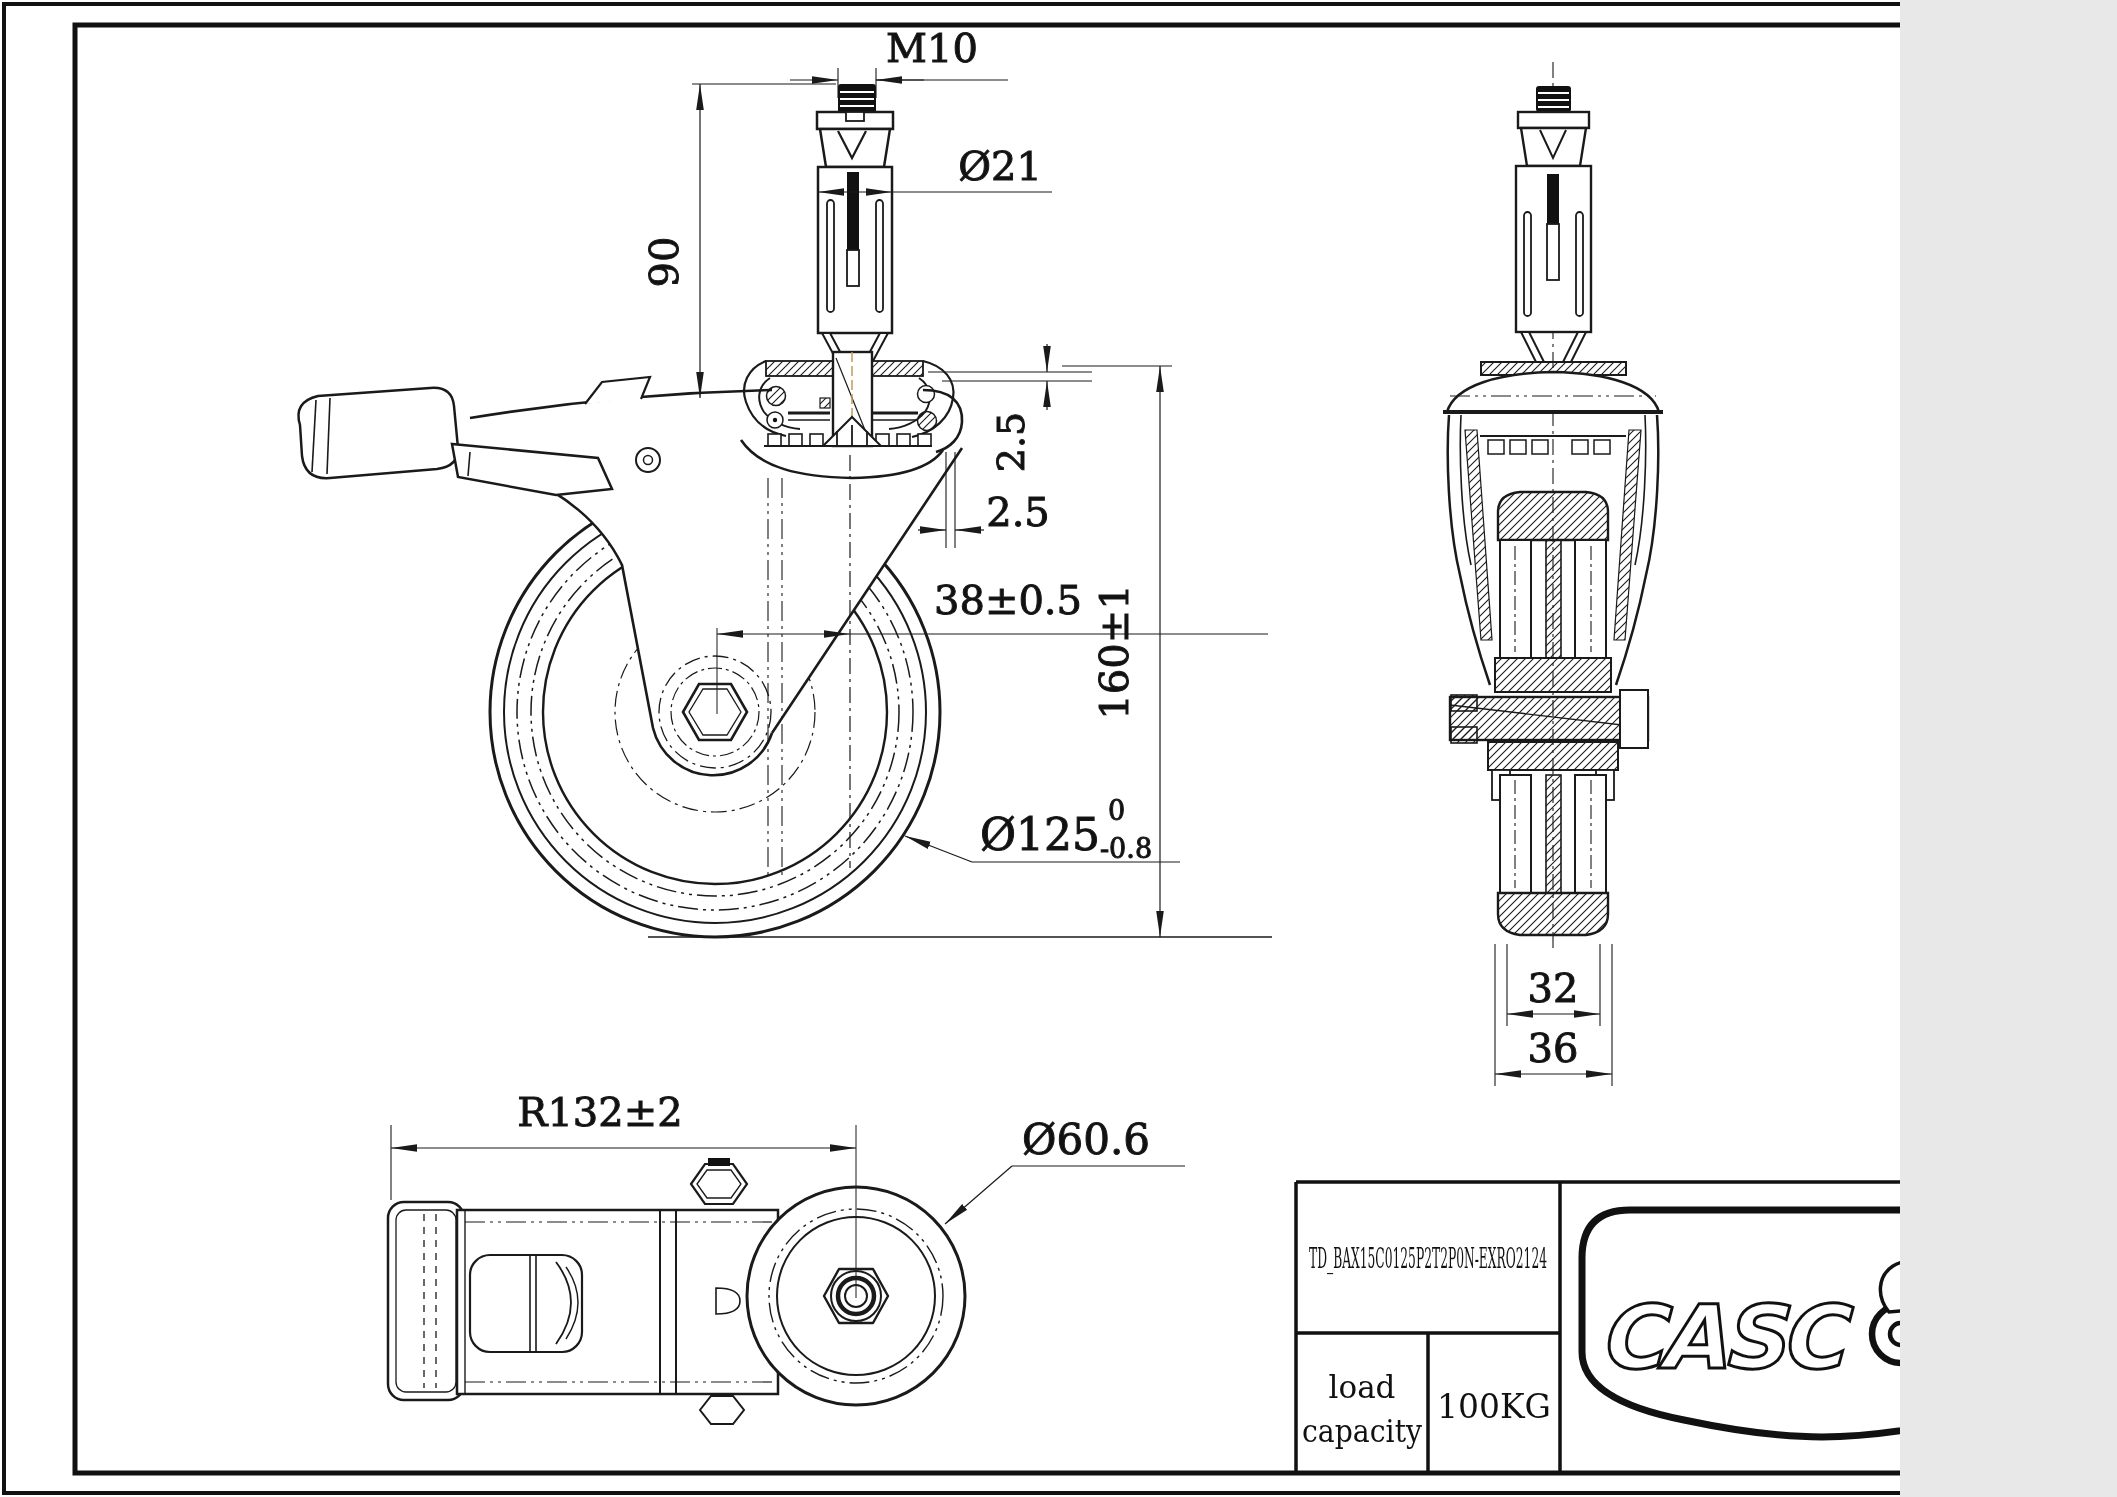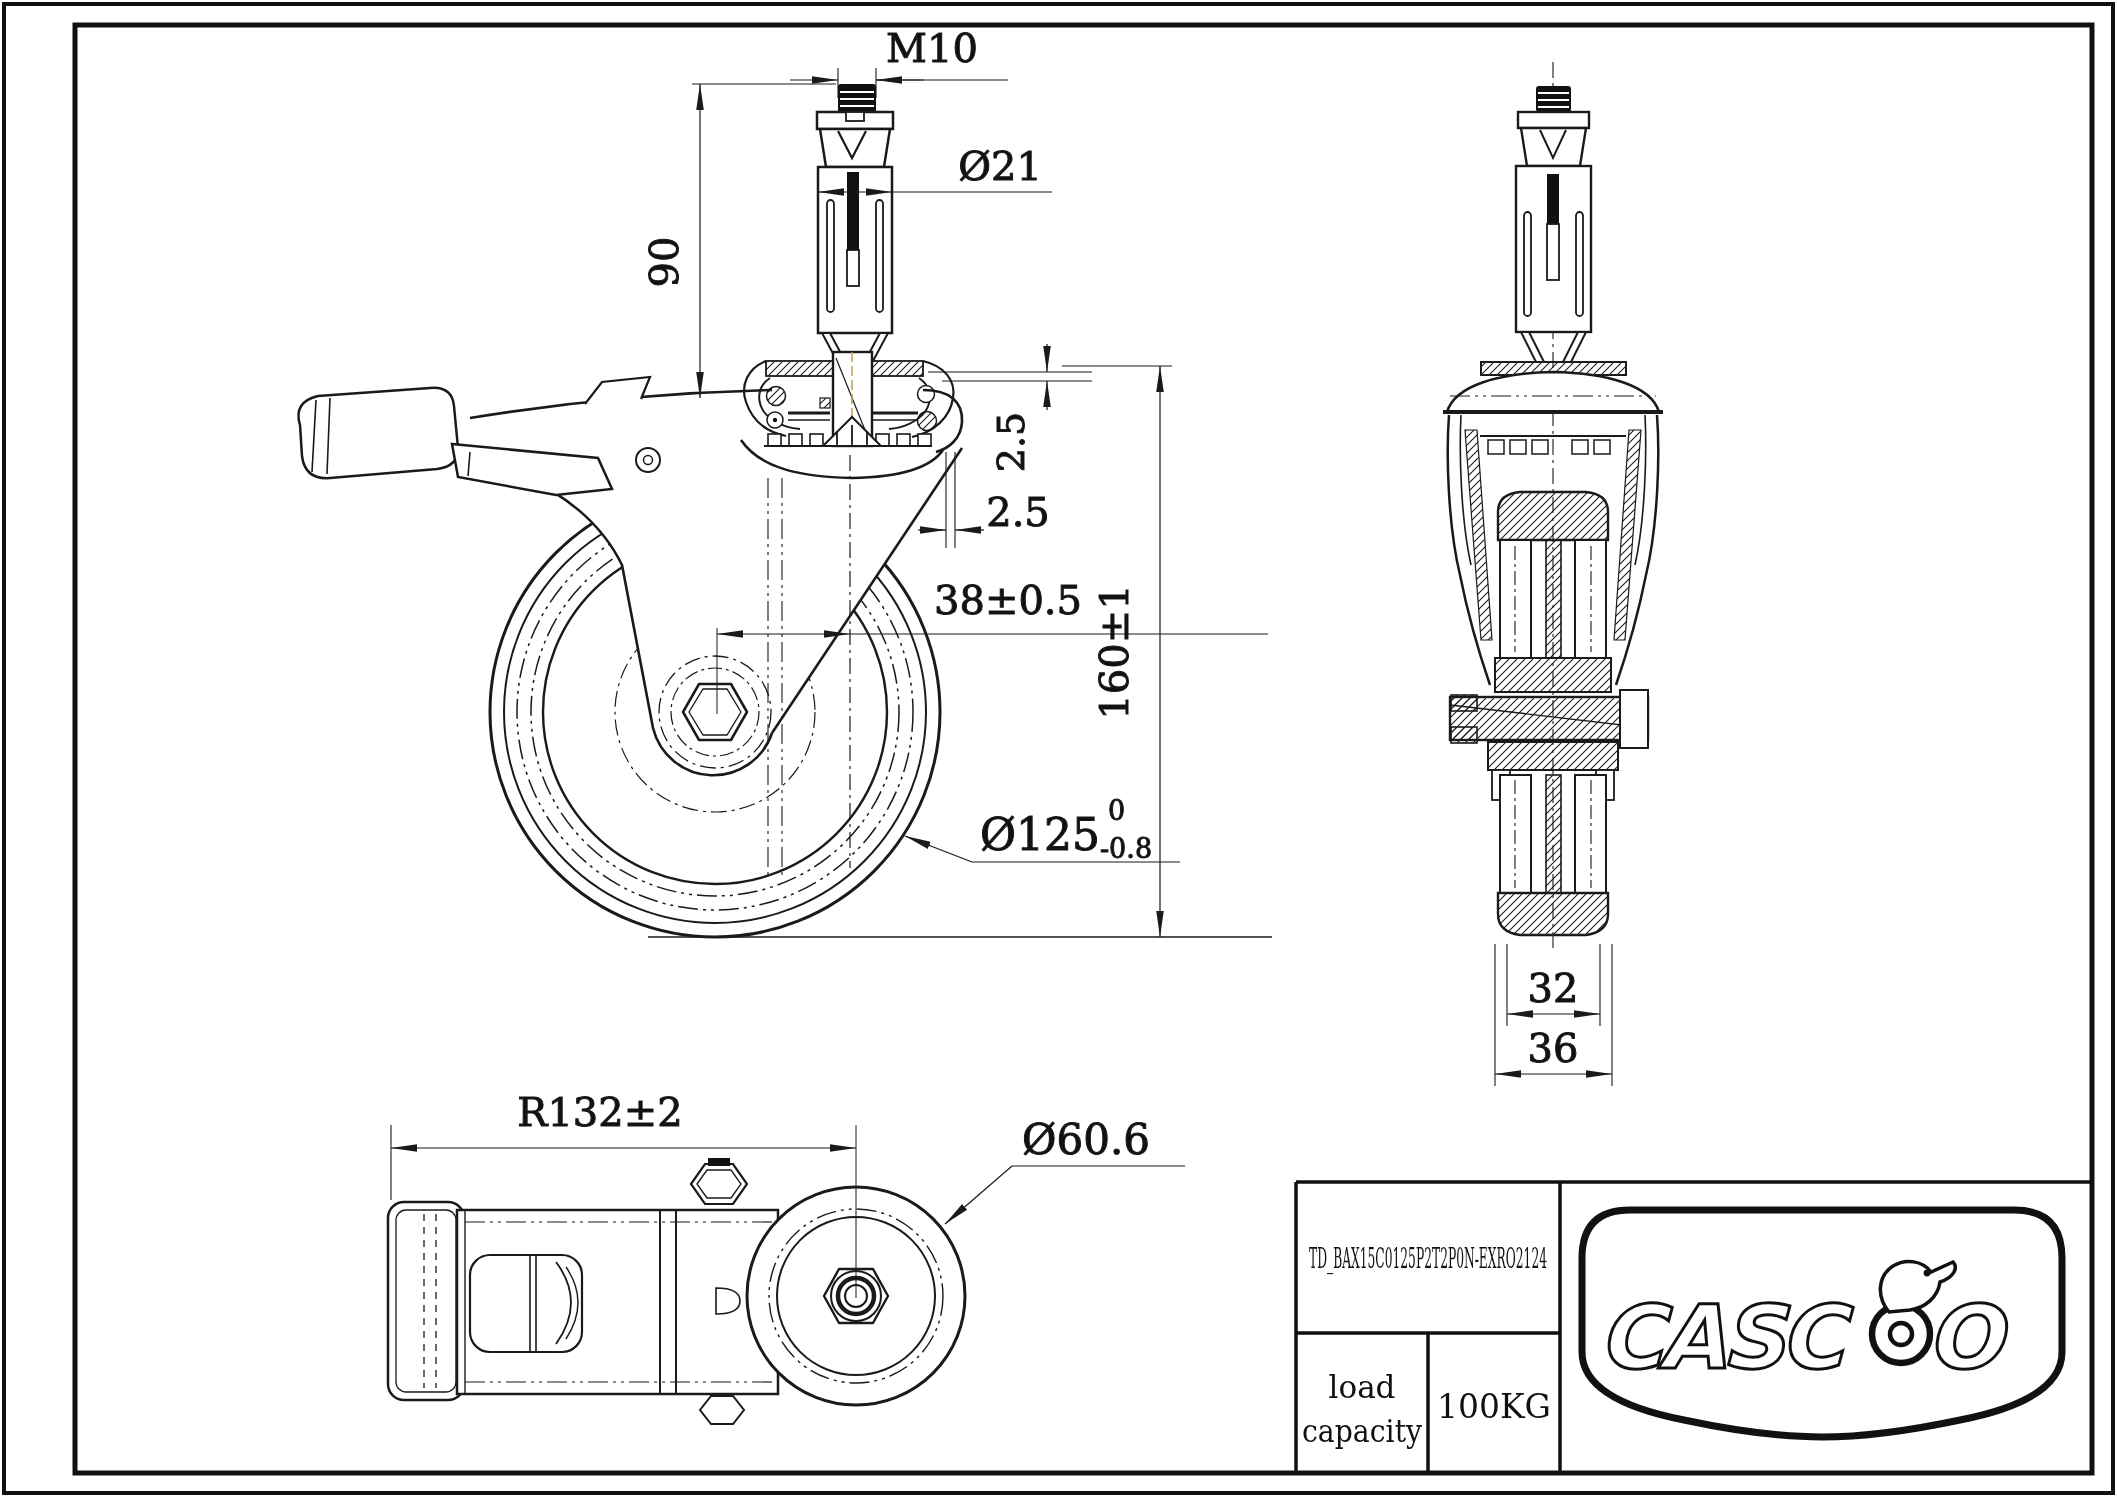--- a/index.html
+++ b/index.html
@@ -1,16 +1,16 @@
 <!DOCTYPE html>
 <html><head>
 <meta charset="utf-8">
 <style>
   html,body{margin:0;padding:0;background:#e8e8e8;}
-  .sheet{position:relative;width:2117px;height:1497px;background:#ffffff;overflow:hidden;
+  .sheet{position:relative;width:1900px;height:1497px;background:#ffffff;overflow:hidden;
          font-family:"DejaVu Serif", serif;text-align:center;}
   svg{position:absolute;left:0;top:0;}
   .dimtext{font-family:"DejaVu Serif", serif;fill:#111;}
   .tbtext{font-family:"DejaVu Serif", serif;fill:#111;}
   .logotext{font-family:"DejaVu Sans", sans-serif;font-weight:bold;font-style:italic;
             fill:#ffffff;stroke:#111;stroke-width:3px;letter-spacing:-5px;}
 </style>
 </head>
 <body>
 

